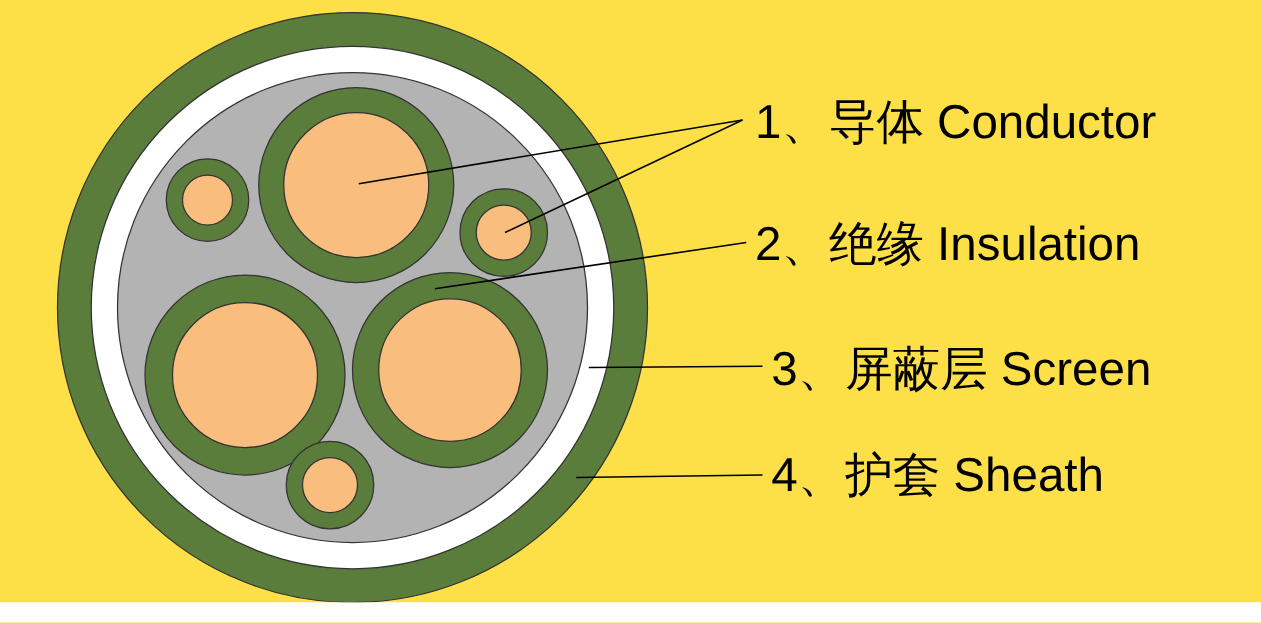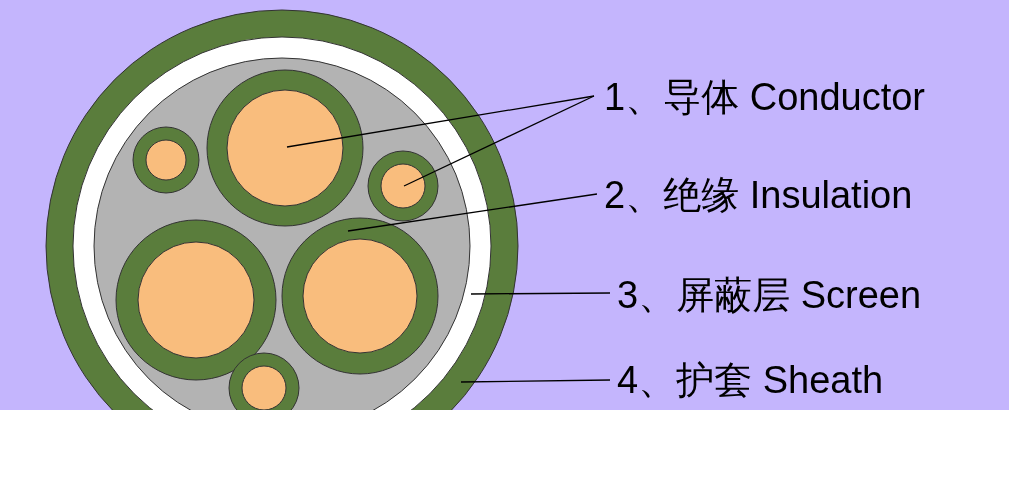--- a/index.html
+++ b/index.html
@@ -4,22 +4,22 @@
 <style>
   html, body {
     margin: 0;
     padding: 0;
     background: #ffffff;
     font-family: "Liberation Sans", sans-serif;
   }
   .canvas {
     position: relative;
     width: 1009px;
-    height: 410px;
-    background: #c4b5fd;
+    height: 482px;
+    background: #fde047;
     overflow: hidden;
   }
   svg { display: block; }
   .ring, .core-ring {
     stroke: #333333;
     stroke-width: 1;
   }
   .leader {
     stroke: #000000;
     stroke-width: 1.3;

